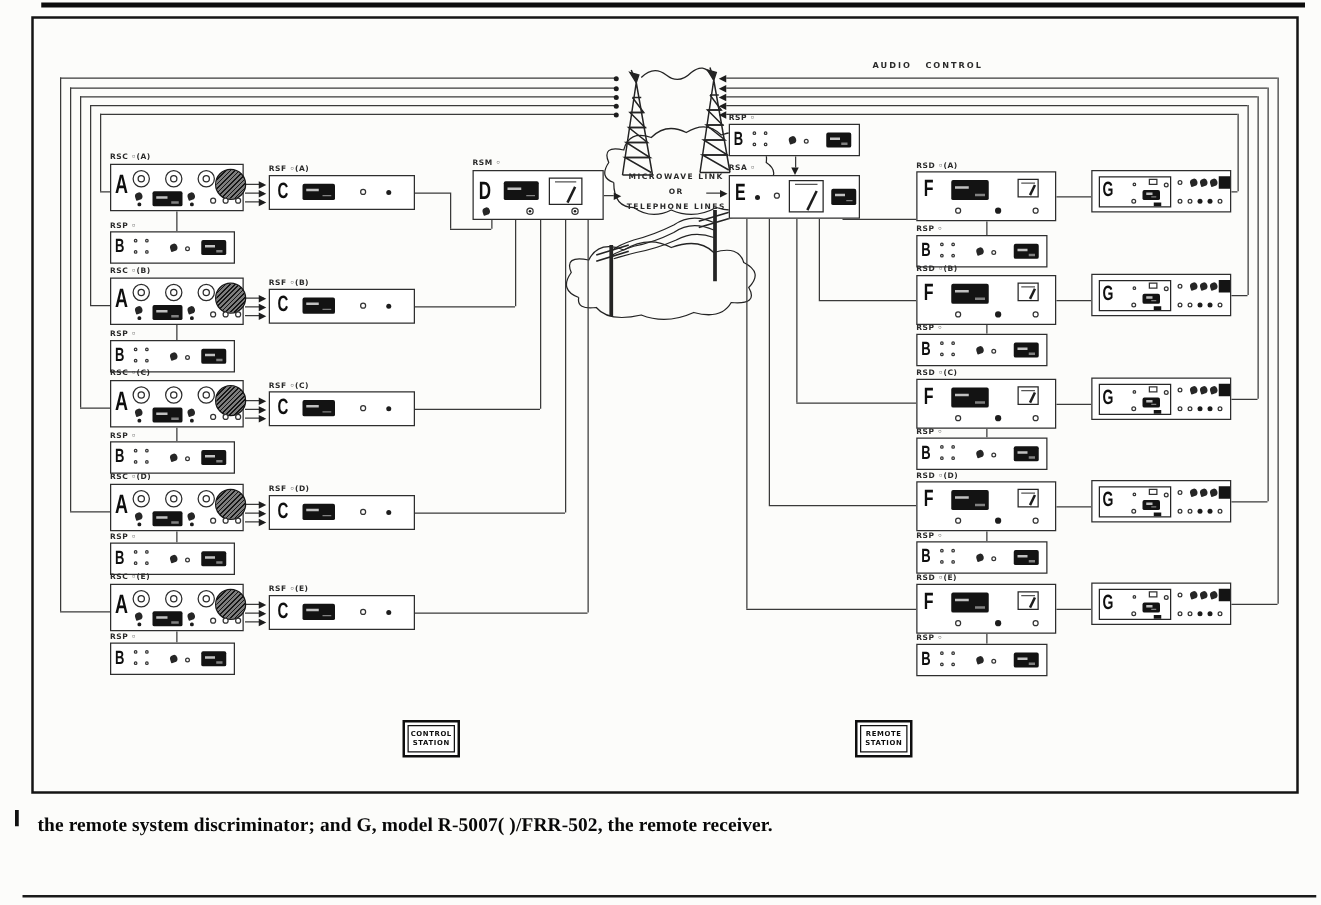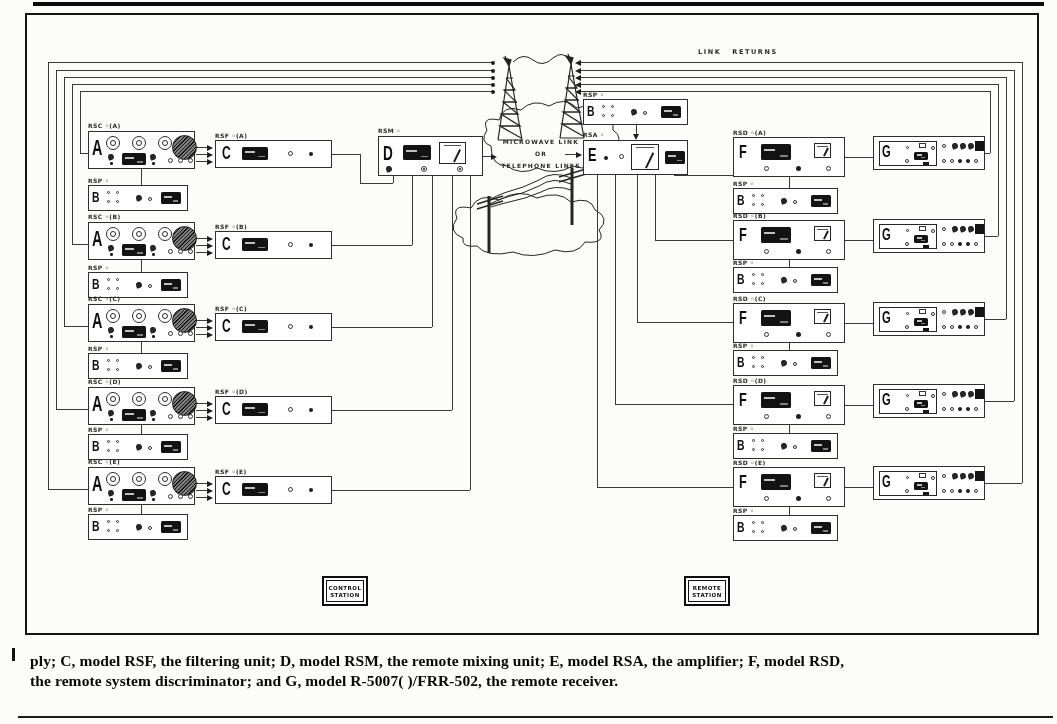--- a/index.html
+++ b/index.html
@@ -96,21 +96,21 @@
         <path d="M146,132 Q128,124 114,134 Q98,142 82,146 Q70,150 65,154"></path>
         <path d="M146,138 Q128,130 114,140 Q98,148 82,151 Q70,155 65,158"></path>
         <path d="M146,144 Q130,138 116,146 Q100,153 84,156 Q72,159 66,161"></path>
       </g>
     </svg>
 
     <div class="cloudtxt" style="left:486px;top:138px">MICROWAVE  LINK</div>
     <div class="cloudtxt" style="left:486px;top:150px">OR</div>
     <div class="cloudtxt" style="left:486px;top:162px">TELEPHONE  LINES</div>
 
-    <div id="audio-label">LINK RETURNS</div>
+    <div id="audio-label">AUDIO CONTROL</div>
   <div class="w" style="left: 80px; top: 91px; width: 413px; height: 1.4px;"></div>
       <div class="cdot" style="left: 491px; top: 89.5px; width: 4px; height: 4px;"></div>
       <div class="w" style="left: 80px; top: 91px; width: 1.4px; height: 62px;"></div>
       <div class="w" style="left: 80px; top: 153px; width: 8px; height: 1.4px;"></div>
       <div class="w" style="left: 141px; top: 169px; width: 1.4px; height: 16px;"></div>
       <div class="w" style="left: 196px; top: 147px; width: 15px; height: 1.4px;"></div>
       <div class="ar r" style="left: 207px; top: 144.5px;"></div>
       <div class="w" style="left: 196px; top: 154px; width: 15px; height: 1.4px;"></div>
       <div class="ar r" style="left: 207px; top: 151.5px;"></div>
       <div class="w" style="left: 196px; top: 161px; width: 15px; height: 1.4px;"></div>
@@ -630,18 +630,17 @@
     </div>
   </div>
   <div class="station" style="left:684px;top:576px;width:46px;height:30px">
     <div class="station-in">
       <div class="stl">REMOTE</div>
       <div class="stl">STATION</div>
     </div>
   </div>
 
   <div id="caption">
-    <div>ply;  C, model RSF, the filtering unit;  D, model RSM, the remote mixing unit;  E, model RSA, the amplifier;  F, model  RSD,</div>
     <div>the remote system discriminator; and G, model R-5007(  )/FRR-502, the remote receiver.</div>
   </div>
 
   <div id="botrule"></div>
 </div>
 
 </body></html>

